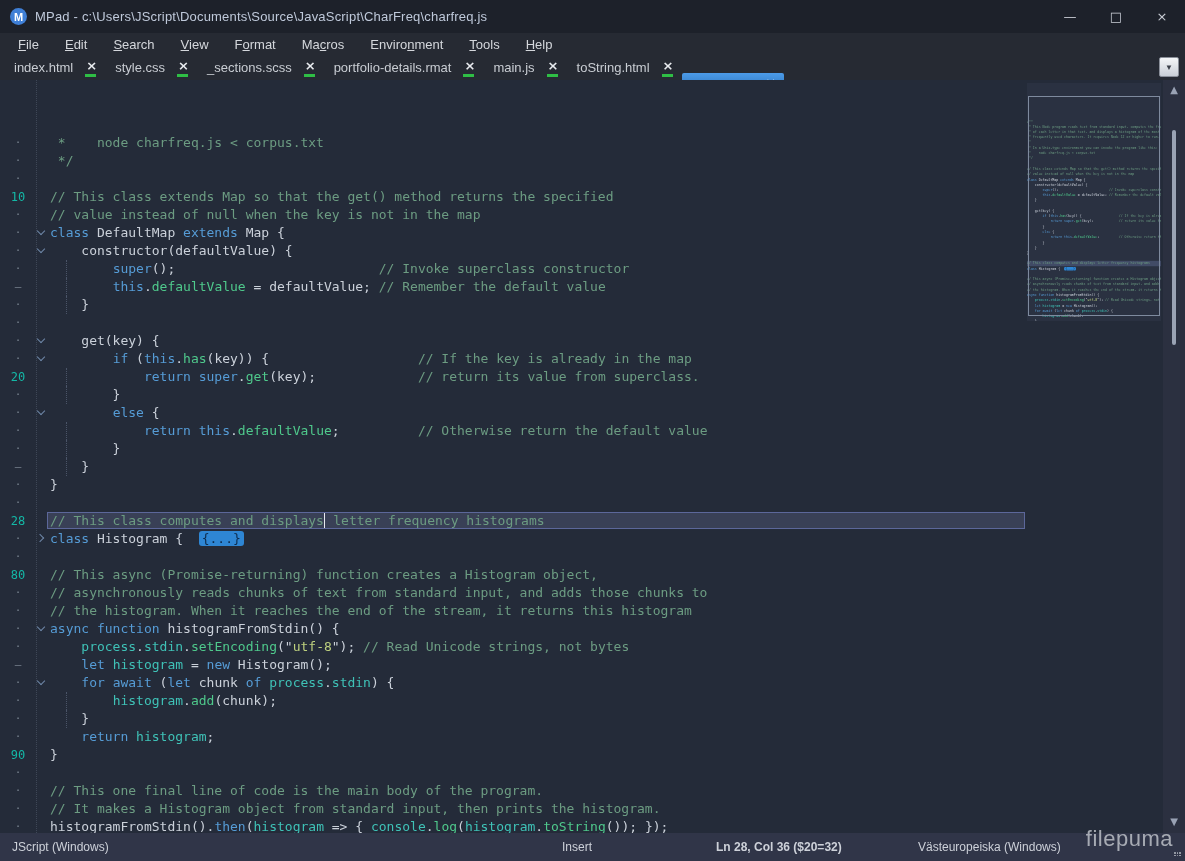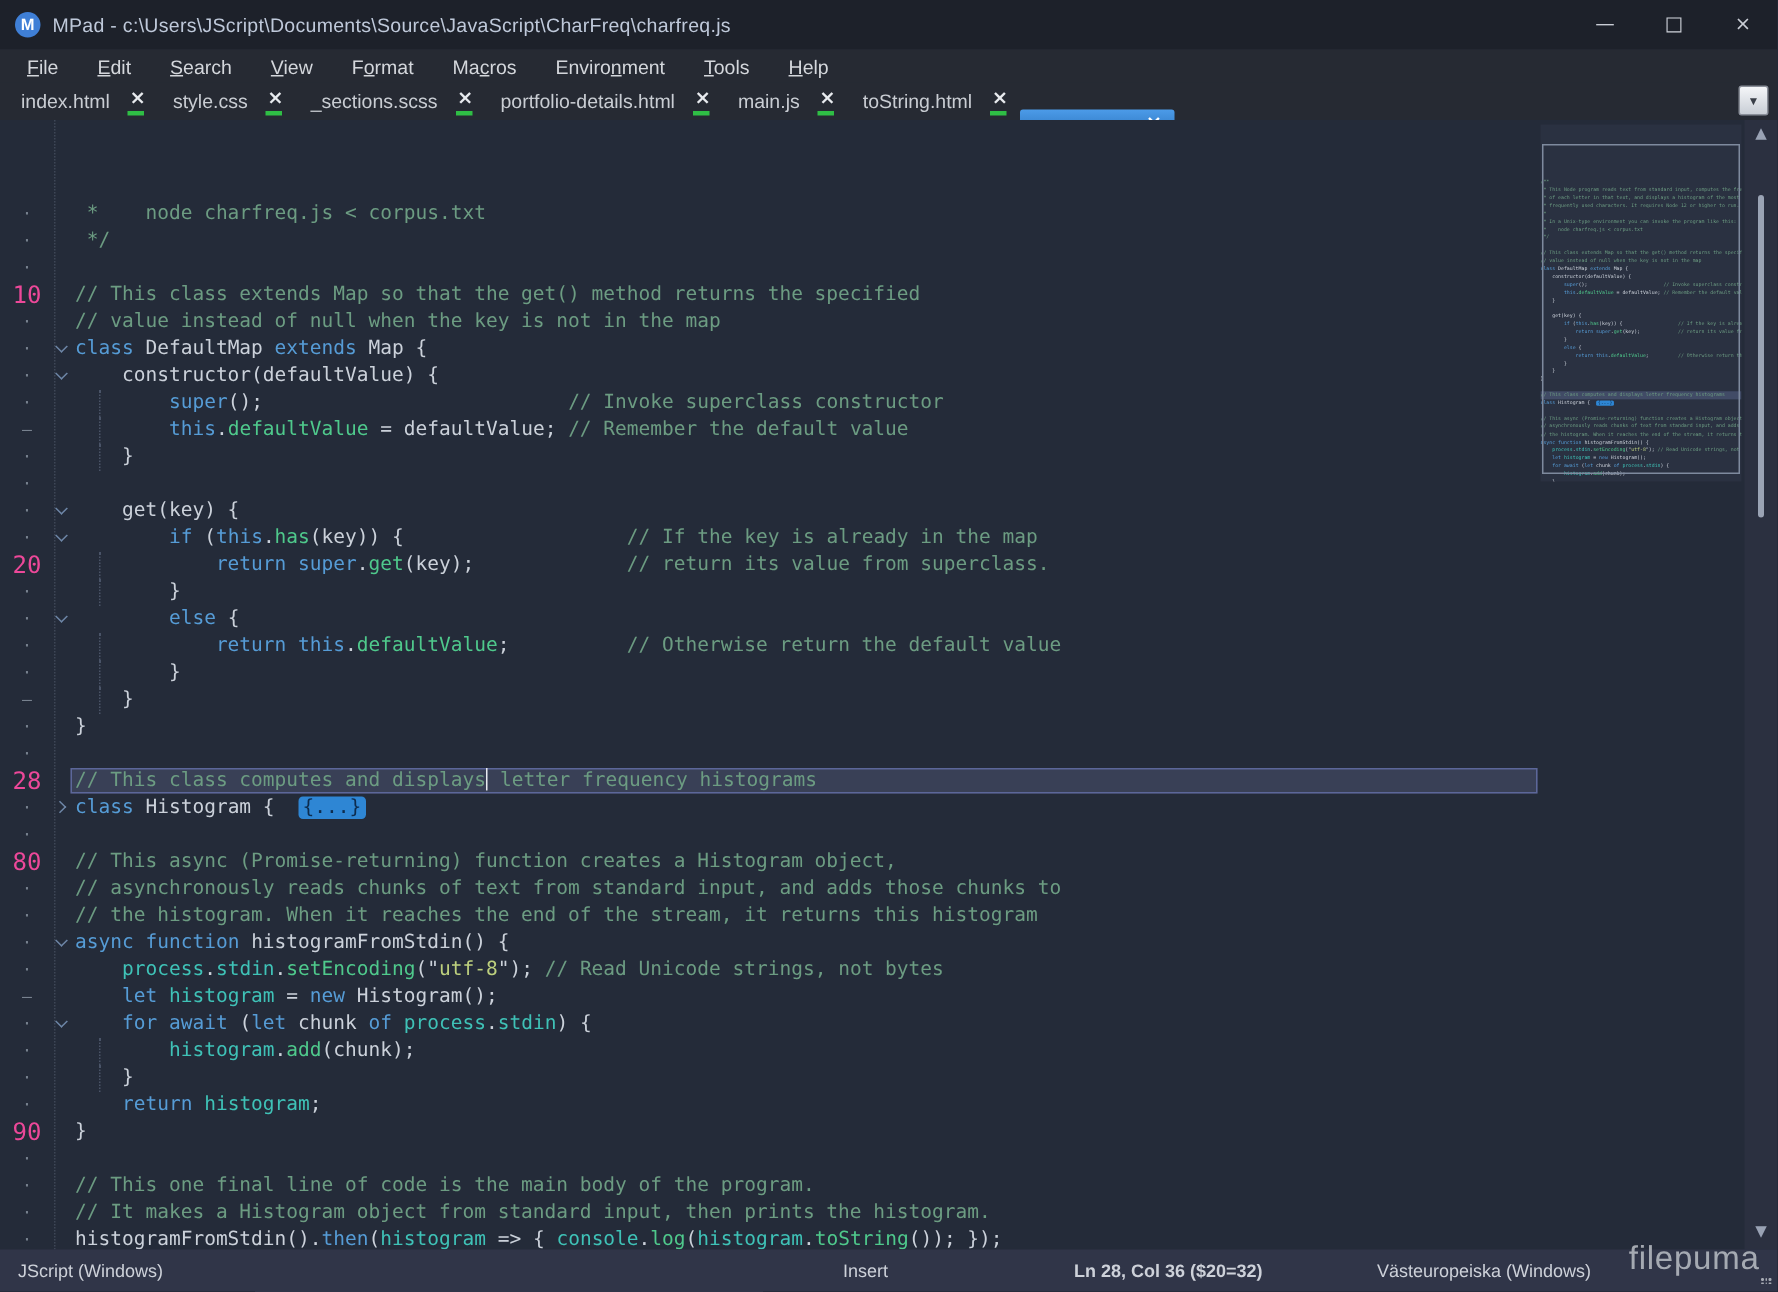--- a/index.html
+++ b/index.html
@@ -31,21 +31,21 @@
   .tabmenu-btn { position:absolute; right:6px; top:2px; width:20px; height:20px; background:linear-gradient(#F4F6F8,#C9CED6);
                  border:1px solid #8A8F99; border-radius:2px; display:flex; align-items:center; justify-content:center;
                  color:#3A3F48; font-size:8px; }
 
   
   .editor { position:absolute; left:0; top:80px; width:1185px; height:753px; background:#242B39; overflow:hidden;
             font-family:"DejaVu Sans Mono", monospace; font-size:13px; line-height:18px; white-space:pre; }
   .editor .gutline { position:absolute; left:36px; top:0; bottom:0; border-left:1px dotted #3E4757; }
   .row { position:relative; height:18px; }
   .gut { display:inline-block; width:36px; text-align:center; color:#78828F; font-size:11px; vertical-align:top; }
-  .gut.num { color:#ec4899; font-size:16px; }
+  .gut.num { color:#14b8a6; font-size:12px; }
   .fm { display:inline-block; width:14px; vertical-align:top; position:relative; }
   .chev { position:absolute; top:5px; left:2px; width:6px; height:6px; border-right:1.6px solid #6E87A8; border-bottom:1.6px solid #6E87A8; }
   .chev.down  { transform:rotate(45deg); top:4px; }
   .chev.right { transform:rotate(-45deg); left:1px; }
   .codeseg { position:relative; }
   .tok-c { color:#6C9C82; }
   .tok-k { color:#569CD6; }
   .tok-p { color:#CBD1DA; }
   .tok-g { color:#4FC98C; }
   .tok-t { color:#3FC2B7; }
@@ -124,21 +124,21 @@
       </span>
     </div>
     <div class="tab">
       <span class="tlabel">_sections.scss</span>
       <span class="xwrap">
         <span class="tx">×</span>
         <span class="gbar"></span>
       </span>
     </div>
     <div class="tab">
-      <span class="tlabel">portfolio-details.html</span>
+      <span class="tlabel">portfolio-details.rmat</span>
       <span class="xwrap">
         <span class="tx">×</span>
         <span class="gbar"></span>
       </span>
     </div>
     <div class="tab">
       <span class="tlabel">main.js</span>
       <span class="xwrap">
         <span class="tx">×</span>
         <span class="gbar"></span>

